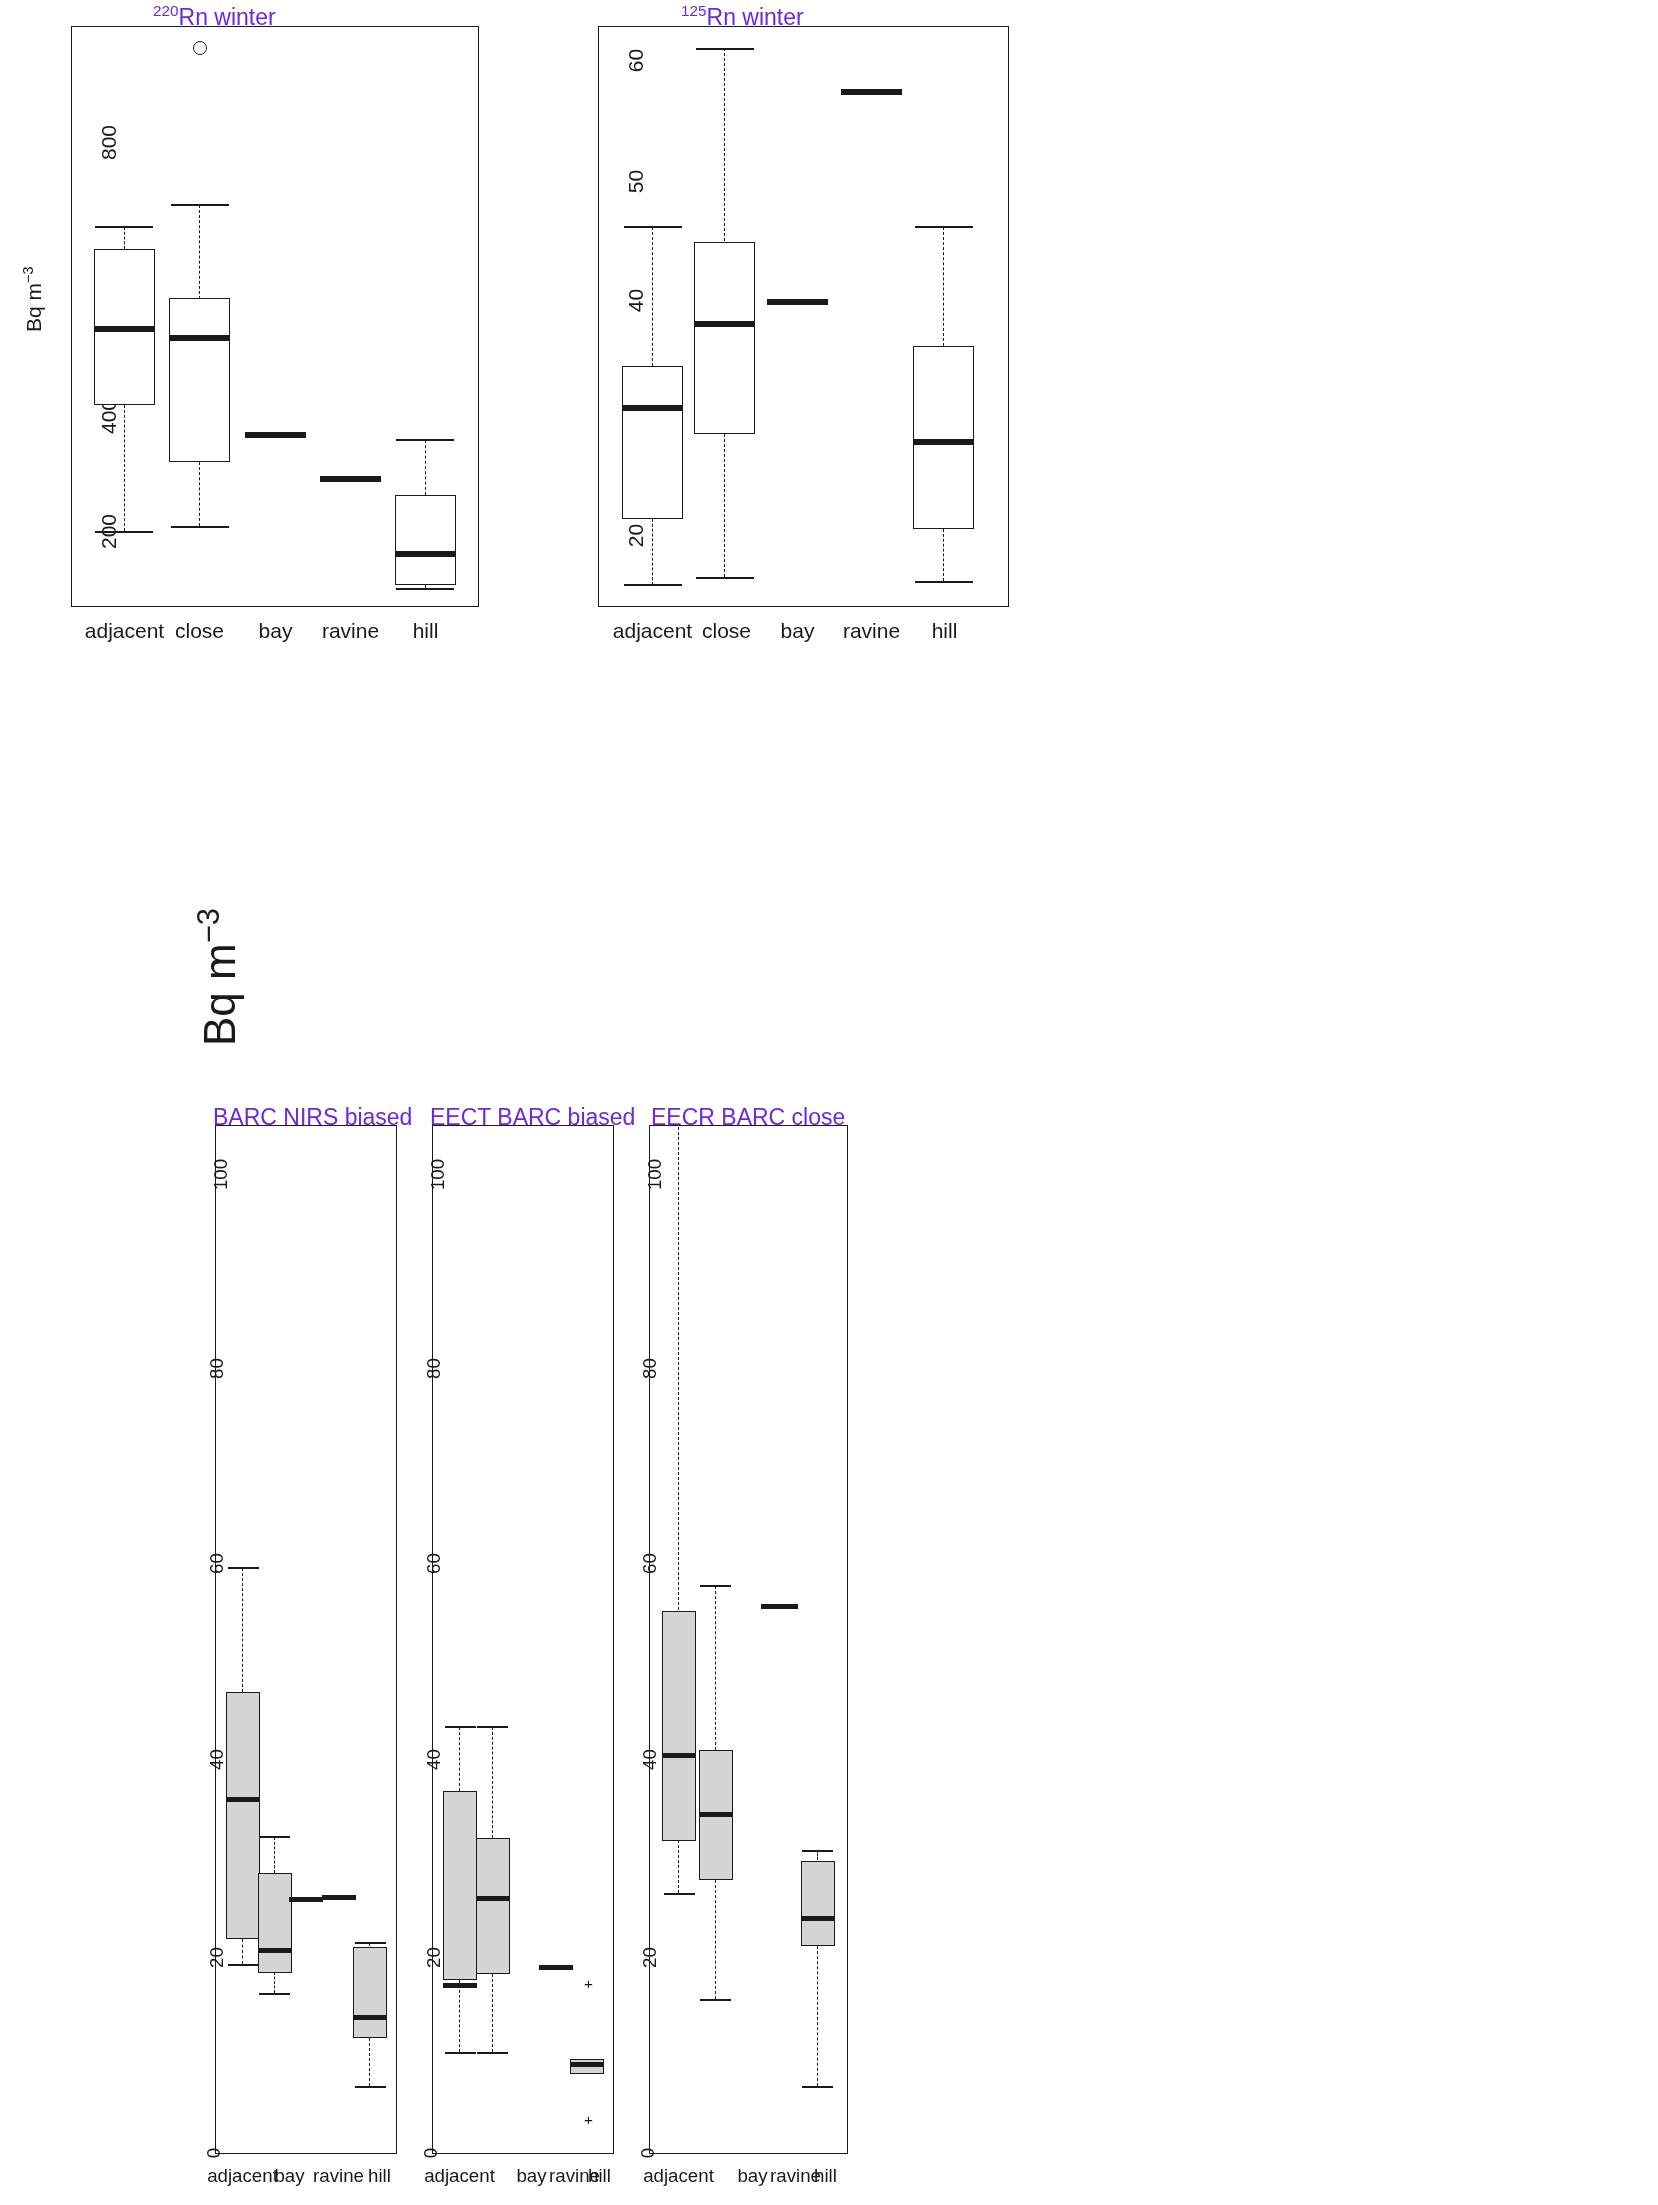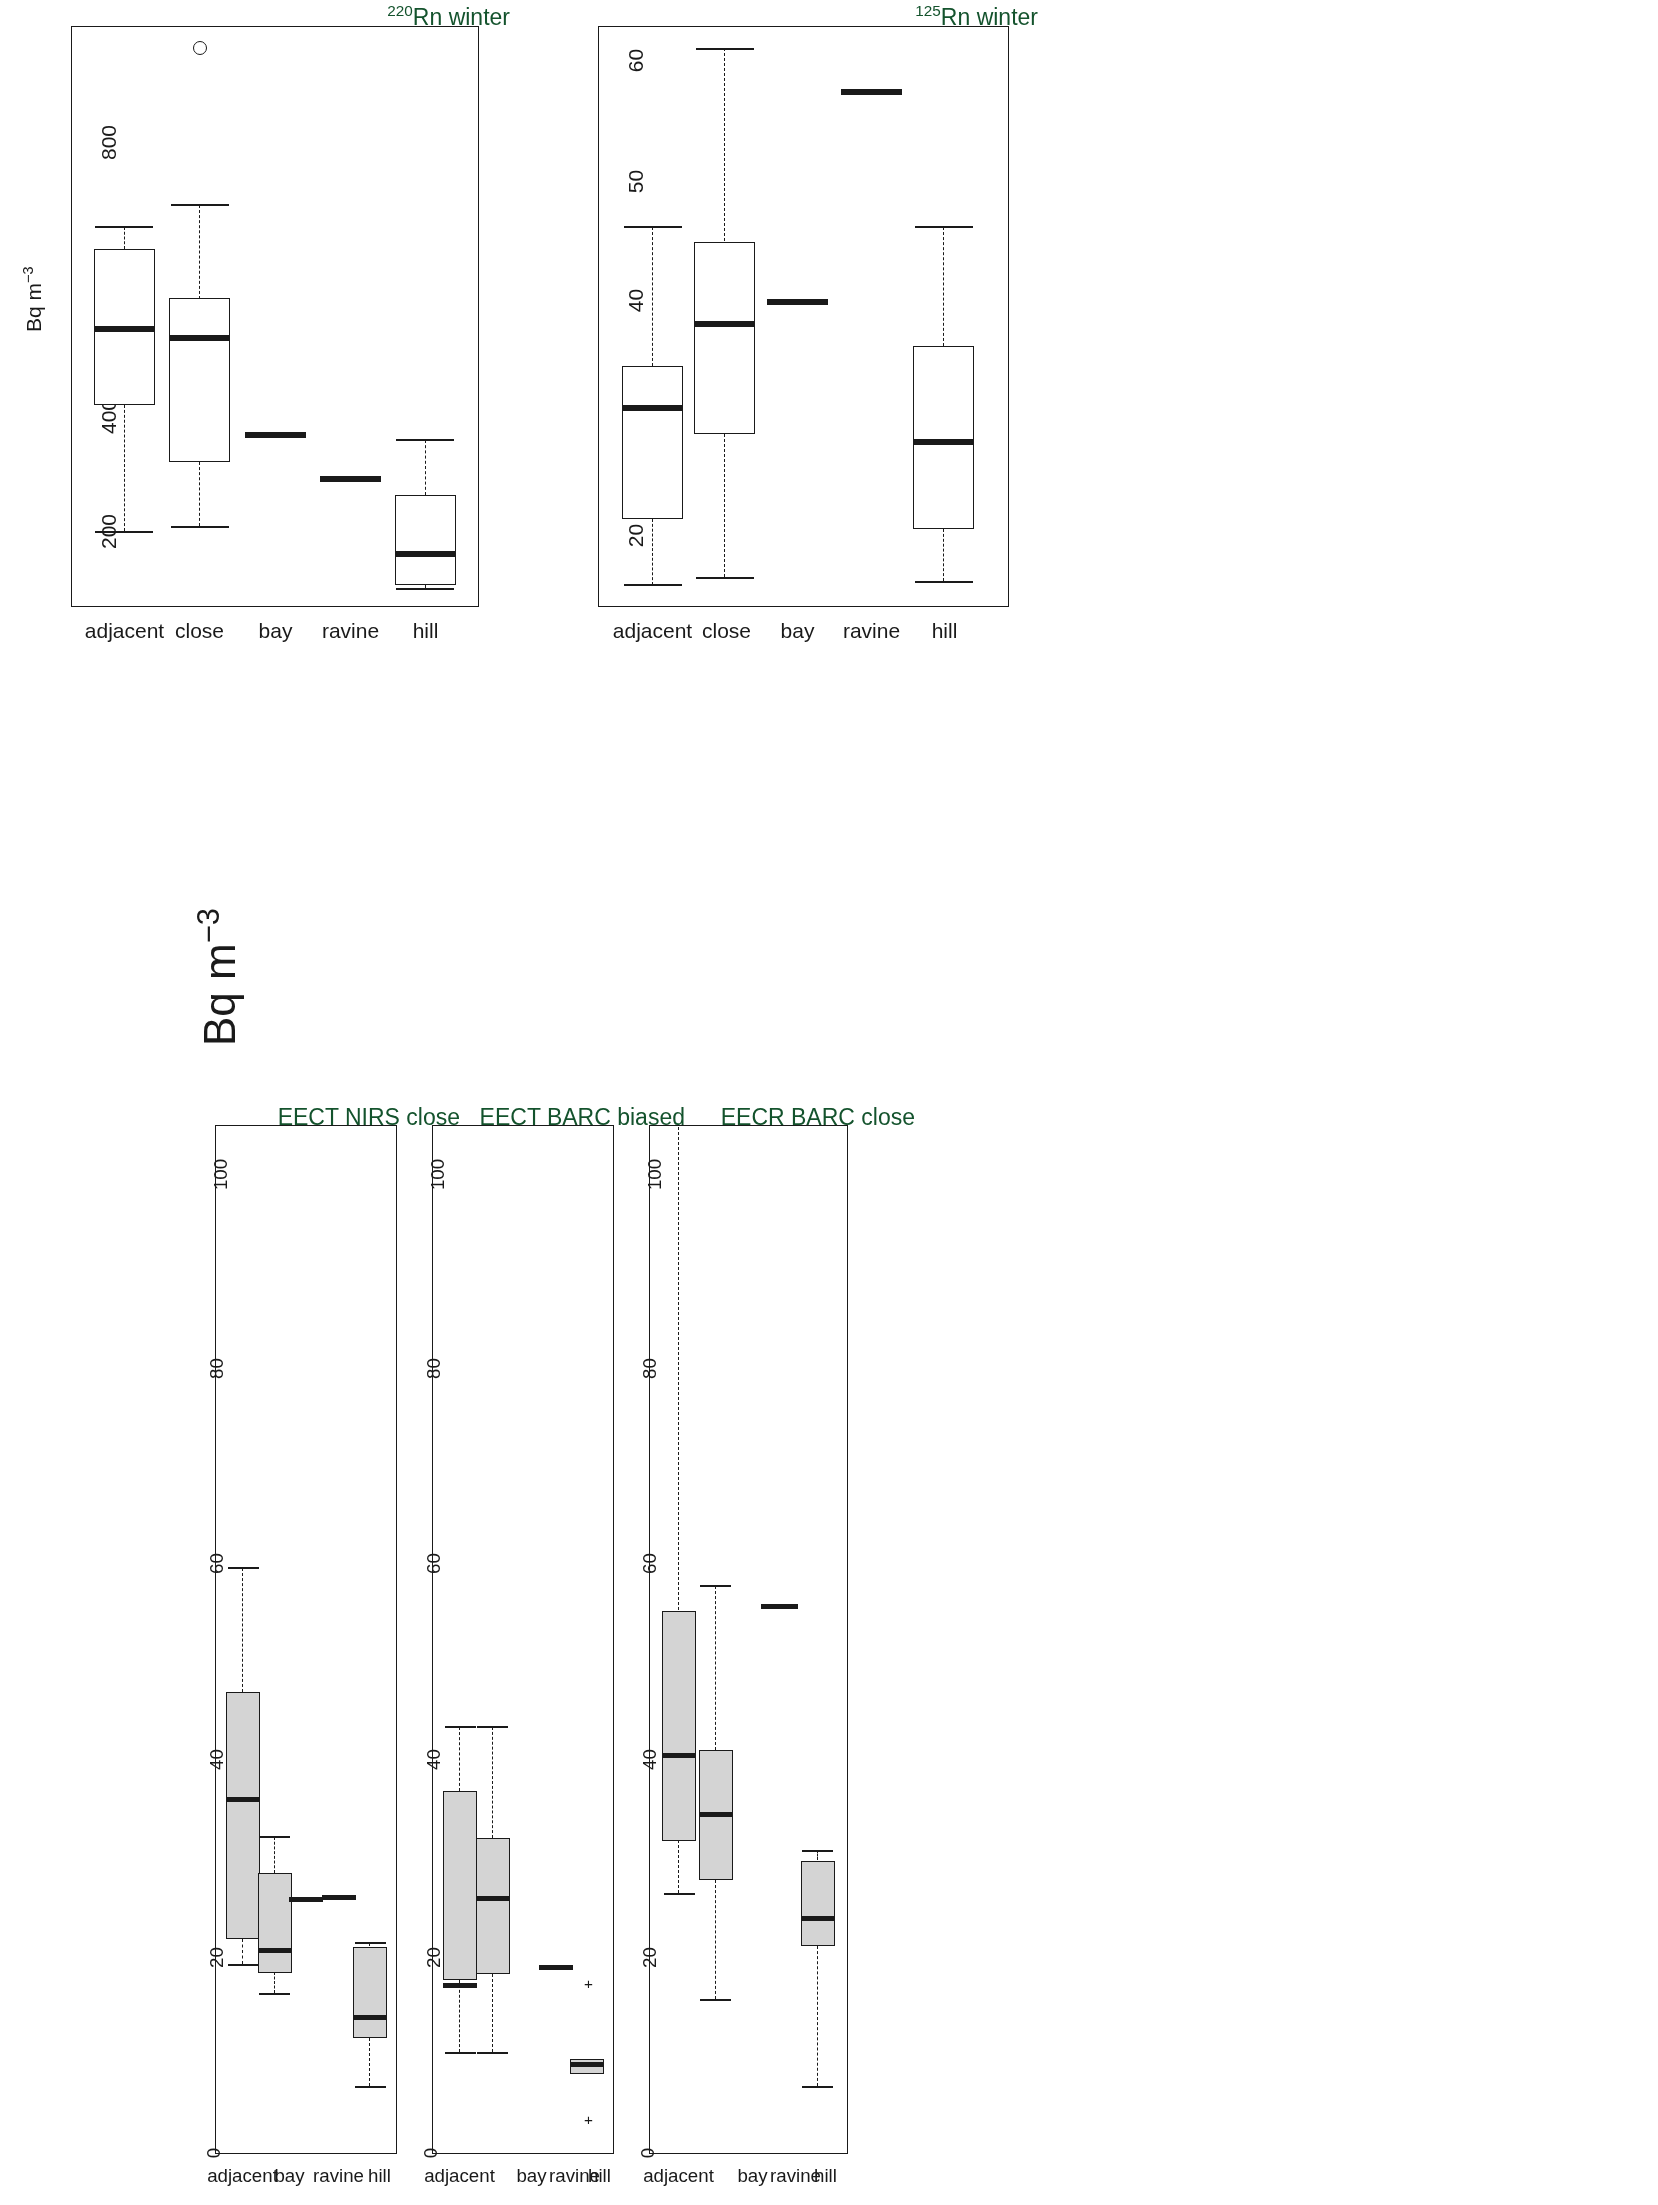--- a/index.html
+++ b/index.html
@@ -1,18 +1,18 @@
 <!DOCTYPE html>
 <html style="font-size:13.6px"><head>
 <meta charset="utf-8">
 <style>
   html,body{margin:0;padding:0;background:#ffffff;}
   body{width:1658px;height:2205px;font-family:"Liberation Sans",sans-serif;color:#000;position:relative;overflow:hidden;}
   .panel{position:absolute;}
-  .plot-title{position:absolute;text-align:right;font-size:23px;color:#14532d;white-space:nowrap;}
+  .plot-title{position:absolute;text-align:left;font-size:23px;color:#6d28d9;white-space:nowrap;}
   .frame{position:absolute;border:1.7px solid #1a1a1a;box-sizing:border-box;background:#fff;}
   .tick-label{position:absolute;font-size:21px;color:#1a1a1a;white-space:nowrap;}
   .tick-rot{transform:rotate(-90deg);transform-origin:100% 50%;}
   .cat-label{position:absolute;font-size:21px;color:#1a1a1a;text-align:center;white-space:nowrap;}
   .ylab-rot{position:absolute;transform:rotate(-90deg);transform-origin:0 0;font-size:21px;color:#1a1a1a;white-space:nowrap;}
   .ylab-big{position:absolute;transform:rotate(-90deg);transform-origin:0 0;font-size:44px;color:#1a1a1a;white-space:nowrap;}
   .box{position:absolute;border:1.7px solid #1a1a1a;box-sizing:border-box;background:#fff;}
   .box.grey{background:#d4d4d4;}
   .median{position:absolute;background:#1a1a1a;}
   .whisker-v{position:absolute;width:0;border-left:1.7px dashed #1a1a1a;}
@@ -114,21 +114,21 @@
   <div class="cat-label" style="left:738px;top:619px;width:119px;">bay</div>
   <div class="cat-label" style="left:812px;top:619px;width:119px;">ravine</div>
   <div class="cat-label" style="left:885px;top:619px;width:119px;">hill</div>
 </div>
 
 <div class="ylab-big" style="left:191px;top:1046px;">
   <span>Bq m</span><span style="font-size:31px;vertical-align:super;">−3</span>
 </div>
 
 <div class="panel">
-  <div class="plot-title" style="left:213px;top:1104px;width:247px;">EECT NIRS close</div>
+  <div class="plot-title" style="left:213px;top:1104px;width:247px;">BARC NIRS biased</div>
   <div class="frame" style="left:215px;top:1125px;width:182px;height:1029px;"></div>
 
   <div class="tick-label tick-rot" style="left:170px;top:1138px;width:51px;text-align:center;font-size:18.7px;">100</div>
   <div class="tick-label tick-rot" style="left:174px;top:1336px;width:43px;text-align:center;font-size:18.7px;">80</div>
   <div class="tick-label tick-rot" style="left:174px;top:1531px;width:43px;text-align:center;font-size:18.7px;">60</div>
   <div class="tick-label tick-rot" style="left:174px;top:1727px;width:43px;text-align:center;font-size:18.7px;">40</div>
   <div class="tick-label tick-rot" style="left:174px;top:1925px;width:43px;text-align:center;font-size:18.7px;">20</div>
   <div class="tick-label tick-rot" style="left:180px;top:2125px;width:34px;text-align:center;font-size:18.7px;">0</div>
 
   <div class="whisker-v" style="left:242px;top:1568px;height:124px;"></div>

